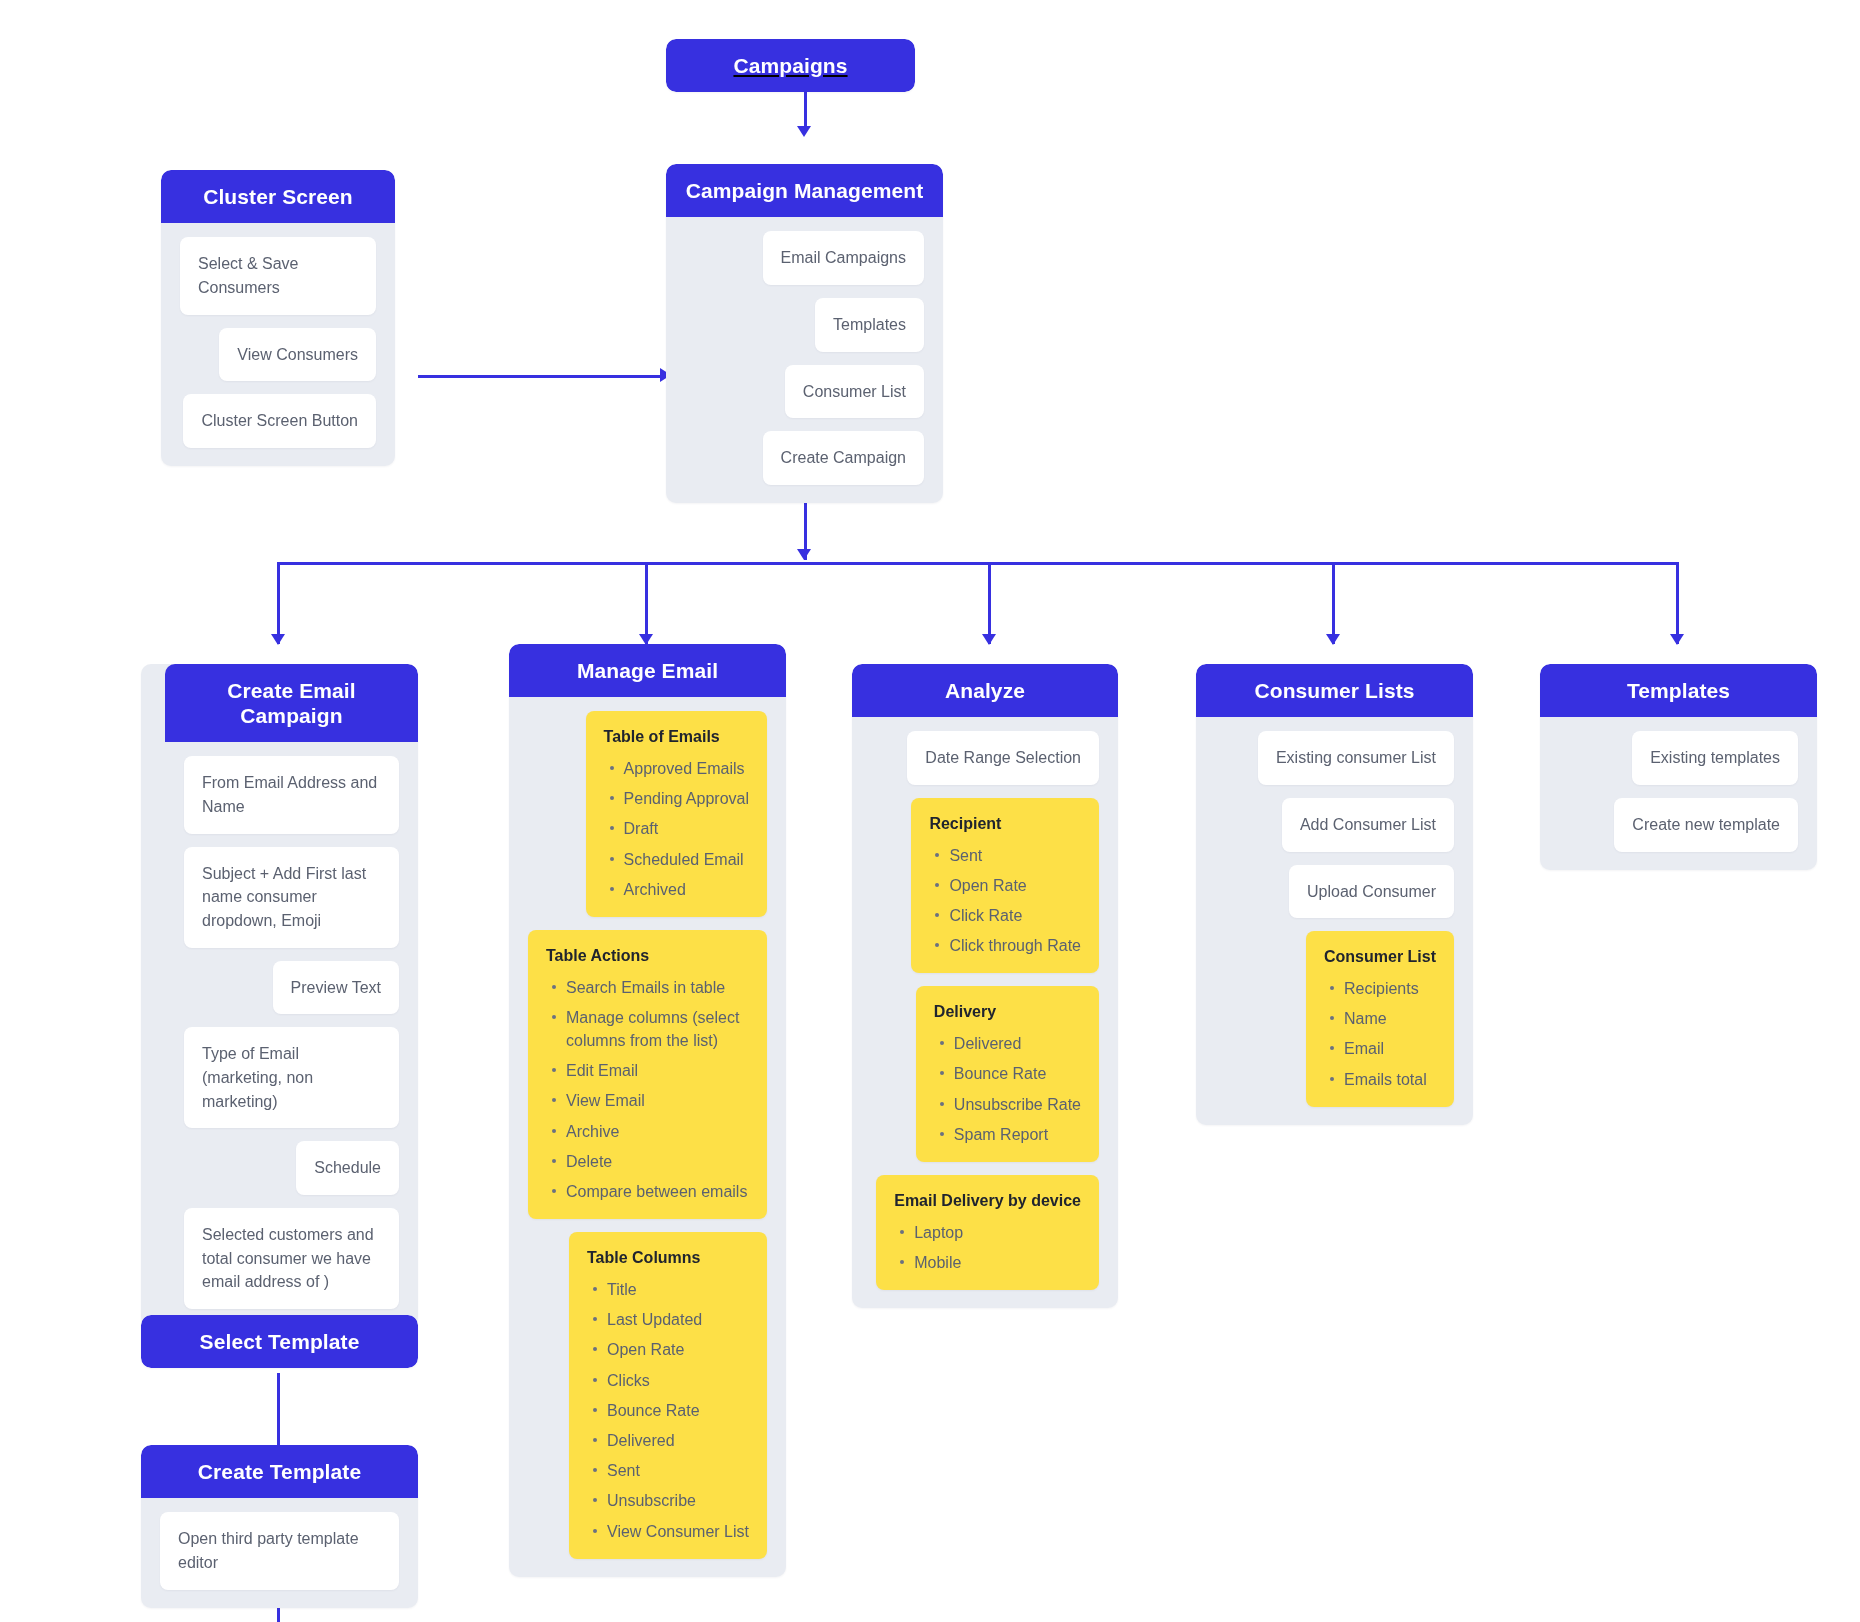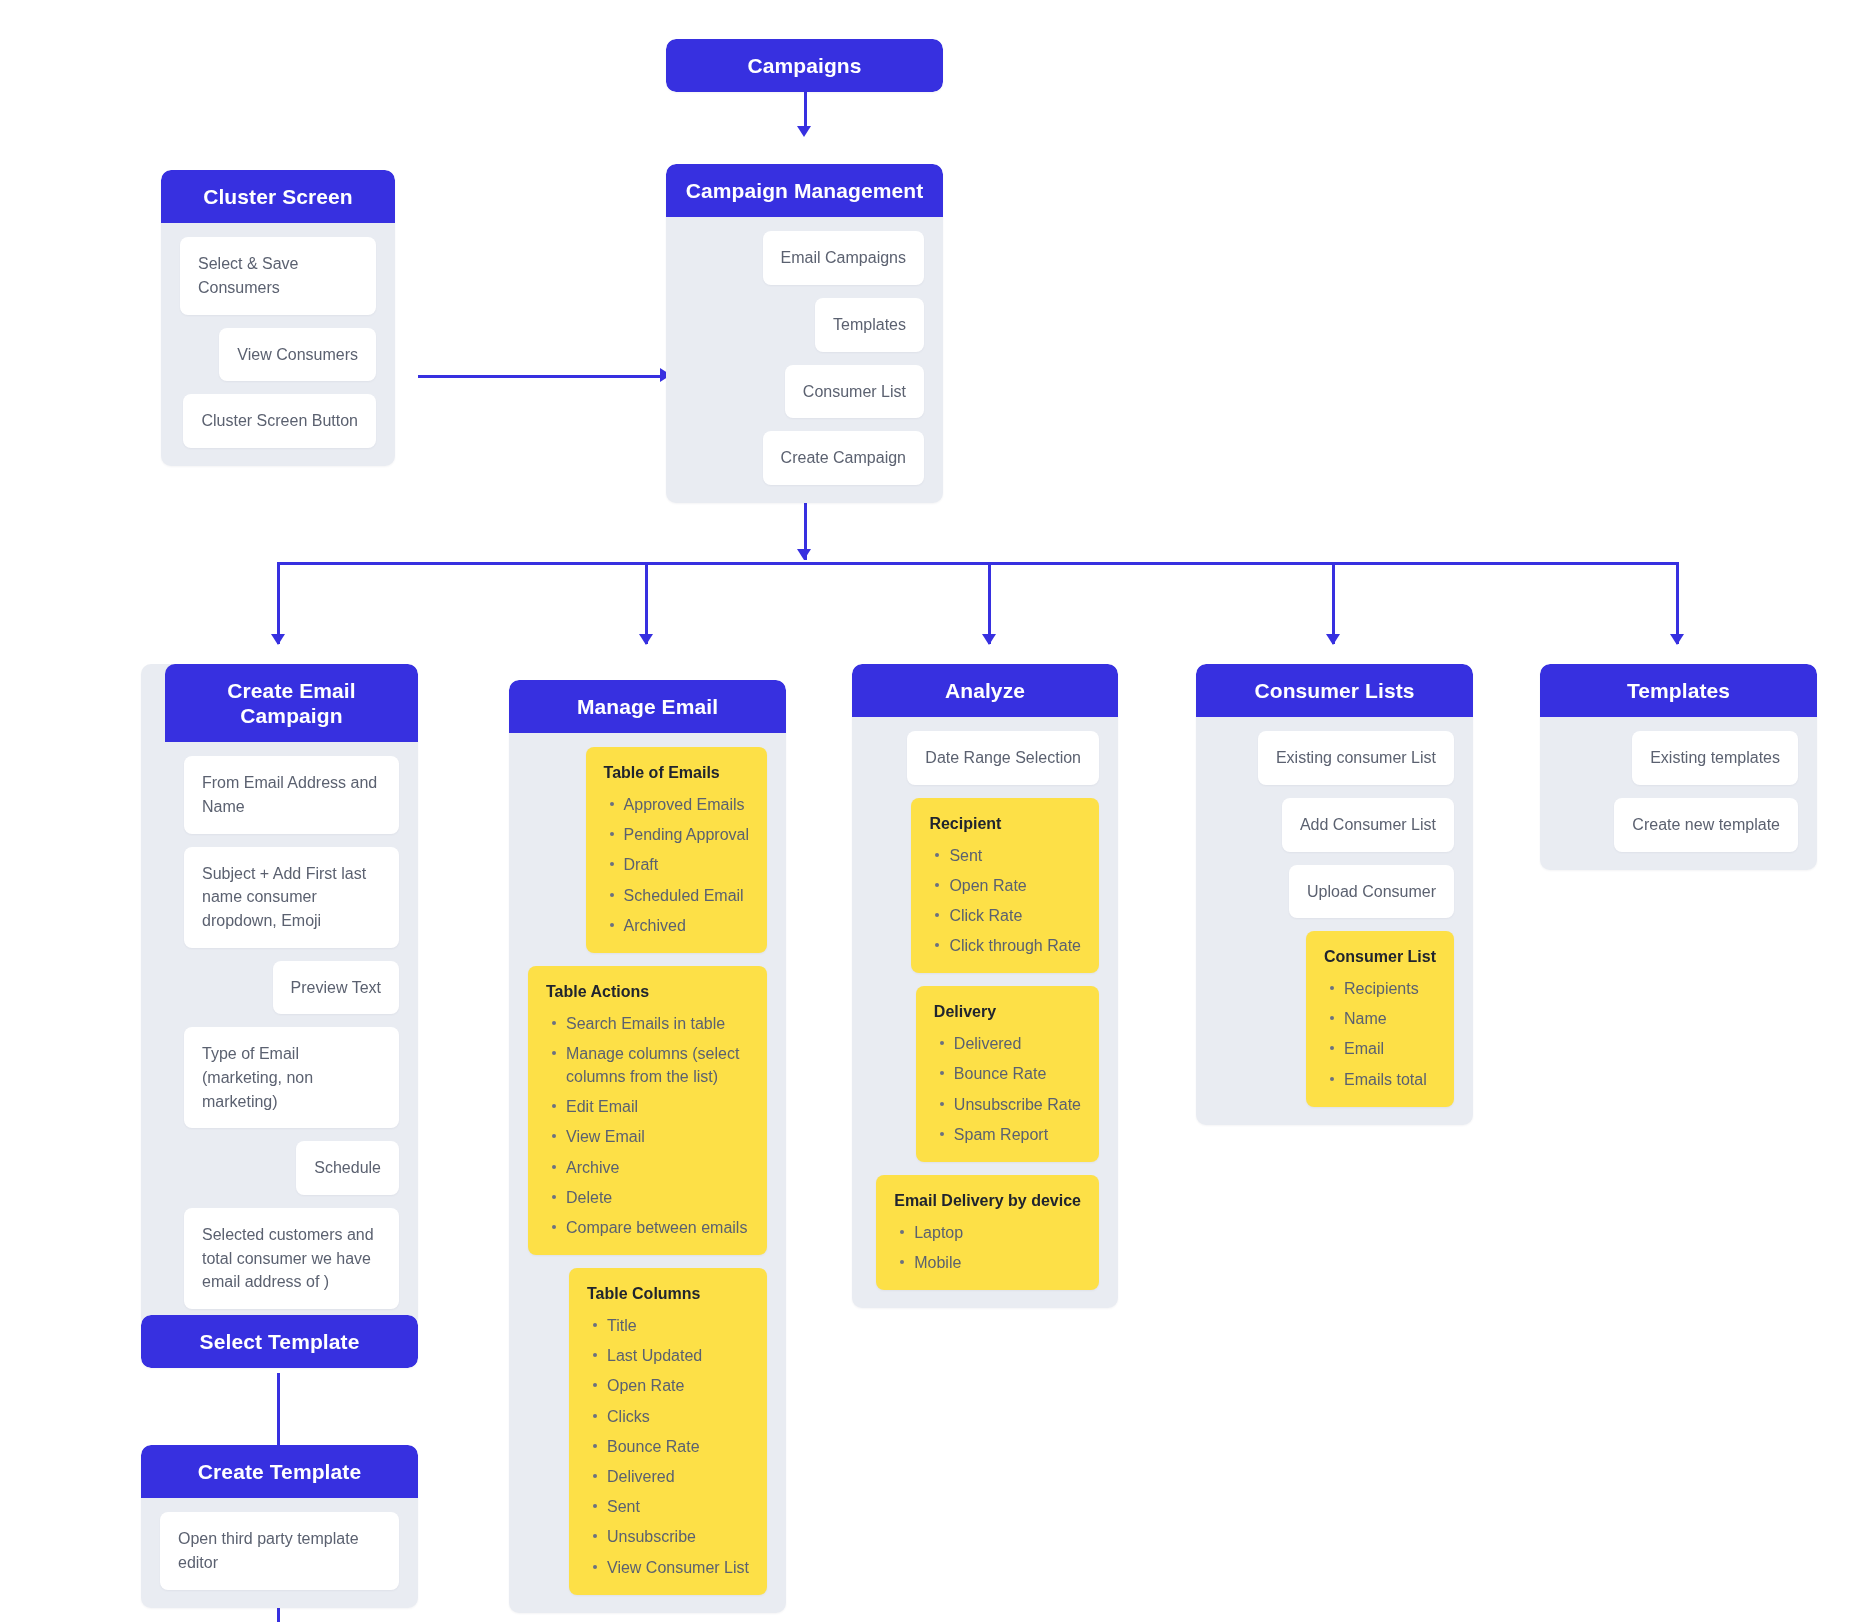--- a/index.html
+++ b/index.html
@@ -147,21 +147,21 @@
   <div class="arrow-down" style="left:1670px; top:634px;"></div>
 
   <div class="line vline" style="left:277px; top:1198px; height:106px;"></div>
   <div class="arrow-down" style="left:271px; top:1296px;"></div>
 
   <div class="line vline" style="left:277px; top:1373px; height:86px;"></div>
   <div class="arrow-down" style="left:271px; top:1451px;"></div>
 
   <div class="line vline" style="left:277px; top:1603px; height:19px;"></div>
 
-  <div class="node solo" style="left:666px; top:39px; width:277px;">
+  <div class="node solo" style="left:666px; top:39px; width:249px;text-decoration:underline;">
     <div class="node-header">Campaigns</div>
   </div>
 
   <div class="node" style="left:161px; top:170px; width:234px;">
     <div class="node-header">Cluster Screen</div>
     <div class="node-body">
       <div class="item">Select &amp; Save Consumers</div>
       <div class="item">View Consumers</div>
       <div class="item">Cluster Screen Button</div>
     </div>
@@ -193,21 +193,21 @@
     <div class="node-header">Select Template</div>
   </div>
 
   <div class="node" style="left:141px; top:1445px; width:277px;">
     <div class="node-header">Create Template</div>
     <div class="node-body">
       <div class="item">Open third party template editor</div>
     </div>
   </div>
 
-  <div class="node" style="left:509px; top:680px; width:277px;">
+  <div class="node" style="left:509px; top:644px; width:277px;">
     <div class="node-header">Manage Email</div>
     <div class="node-body">
 
       <div class="group">
         <div class="group-title">Table of Emails</div>
         <ul>
           <li>Approved Emails</li>
           <li>Pending Approval</li>
           <li>Draft</li>
           <li>Scheduled Email</li>

